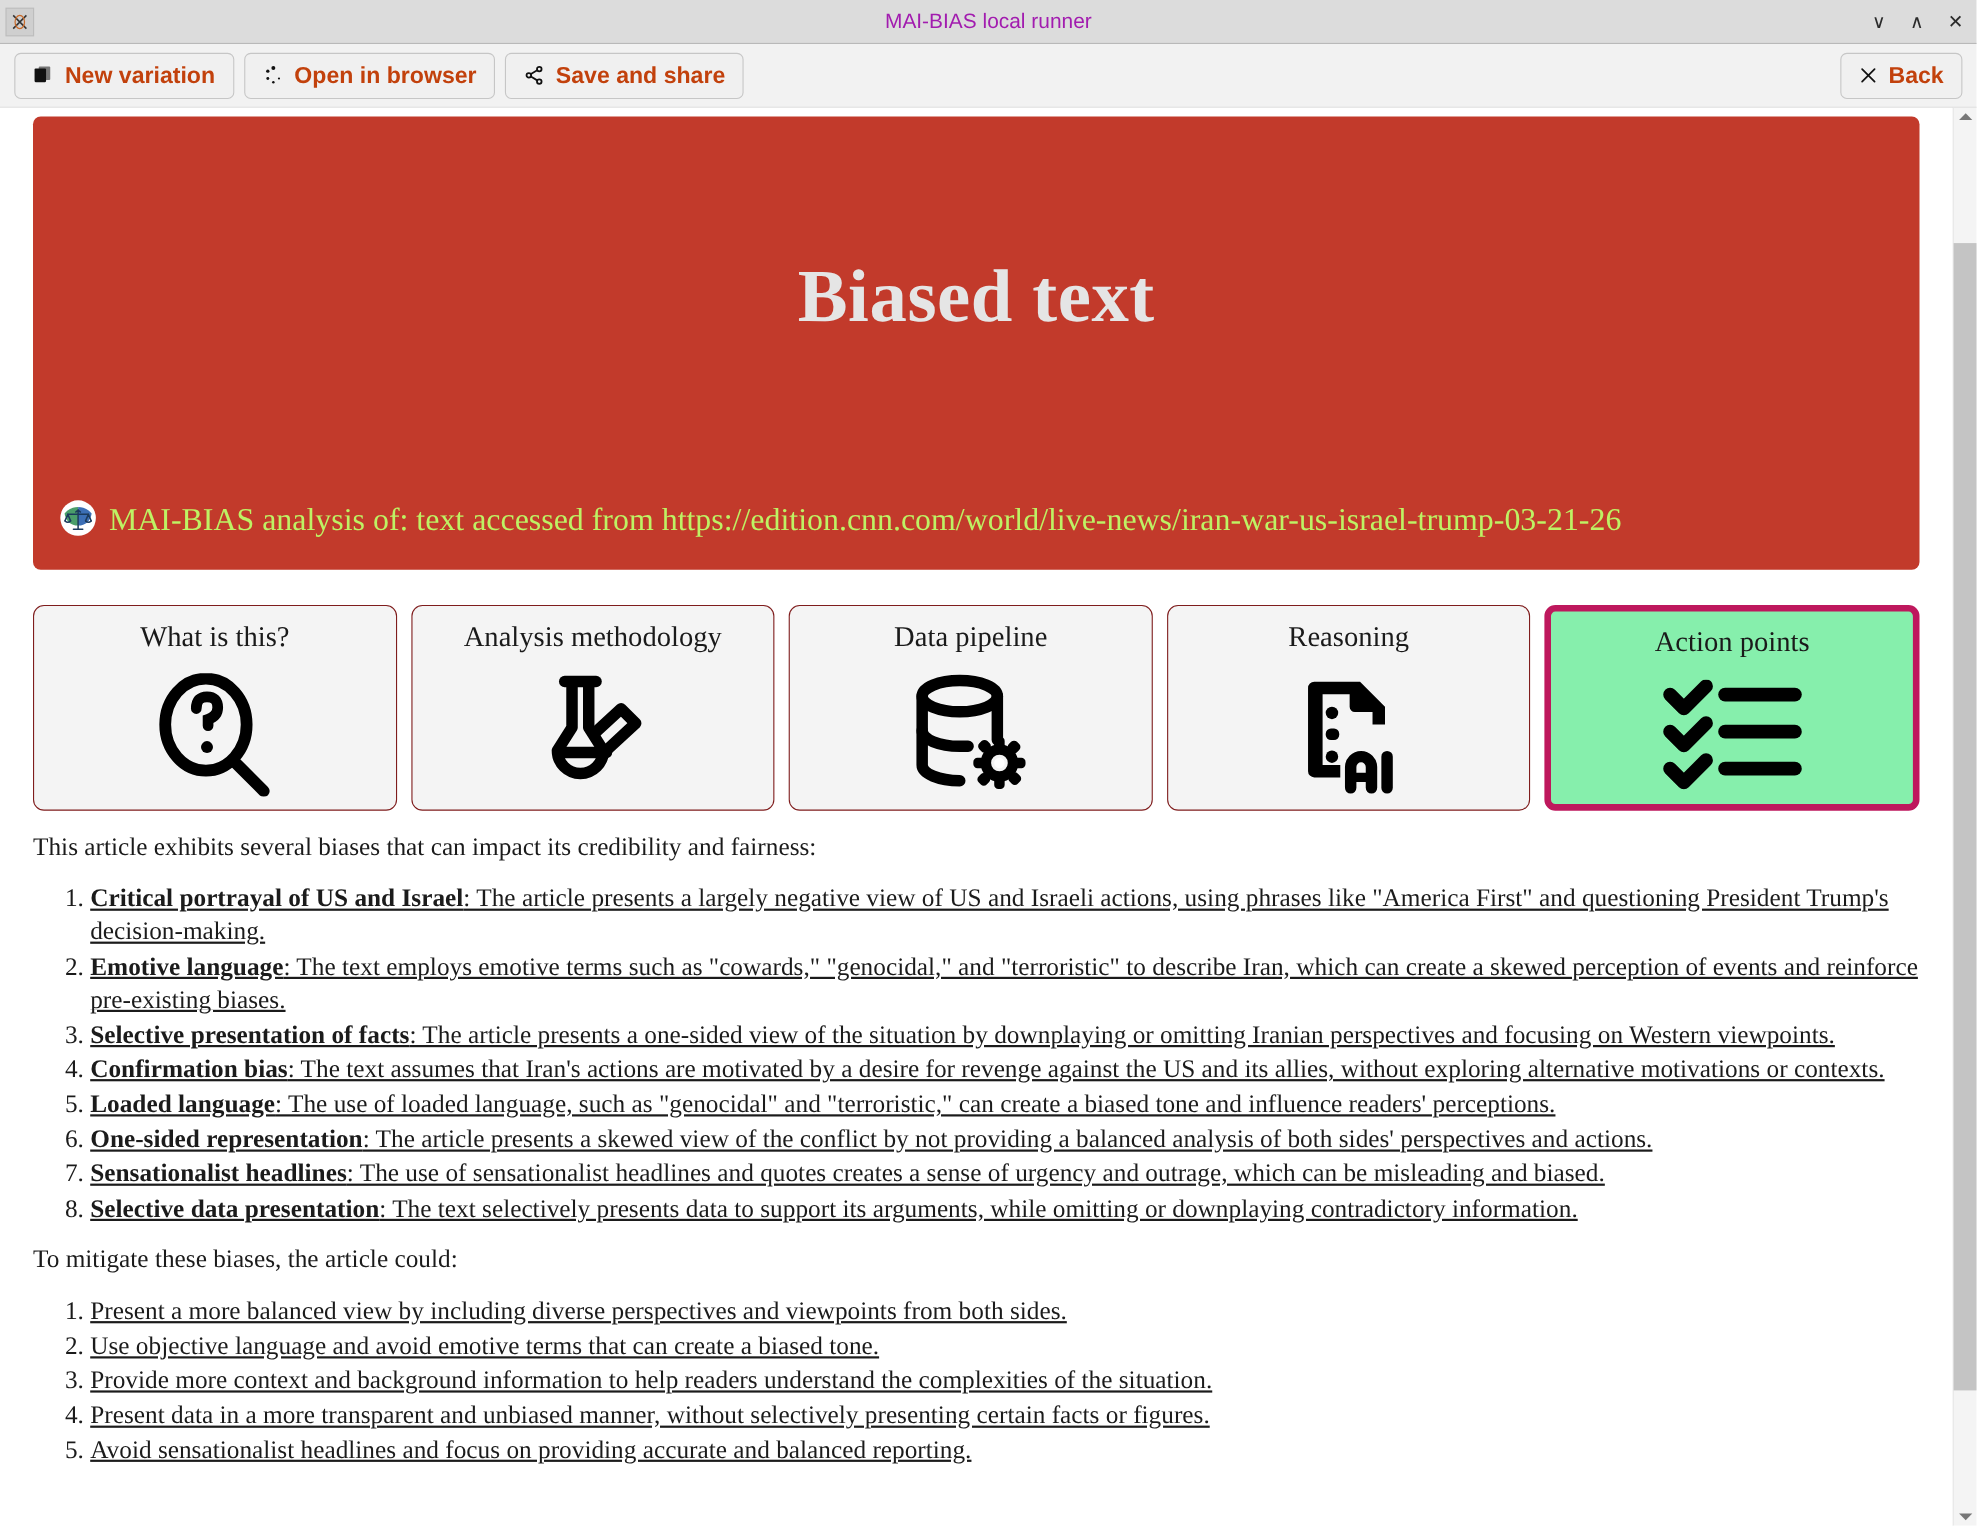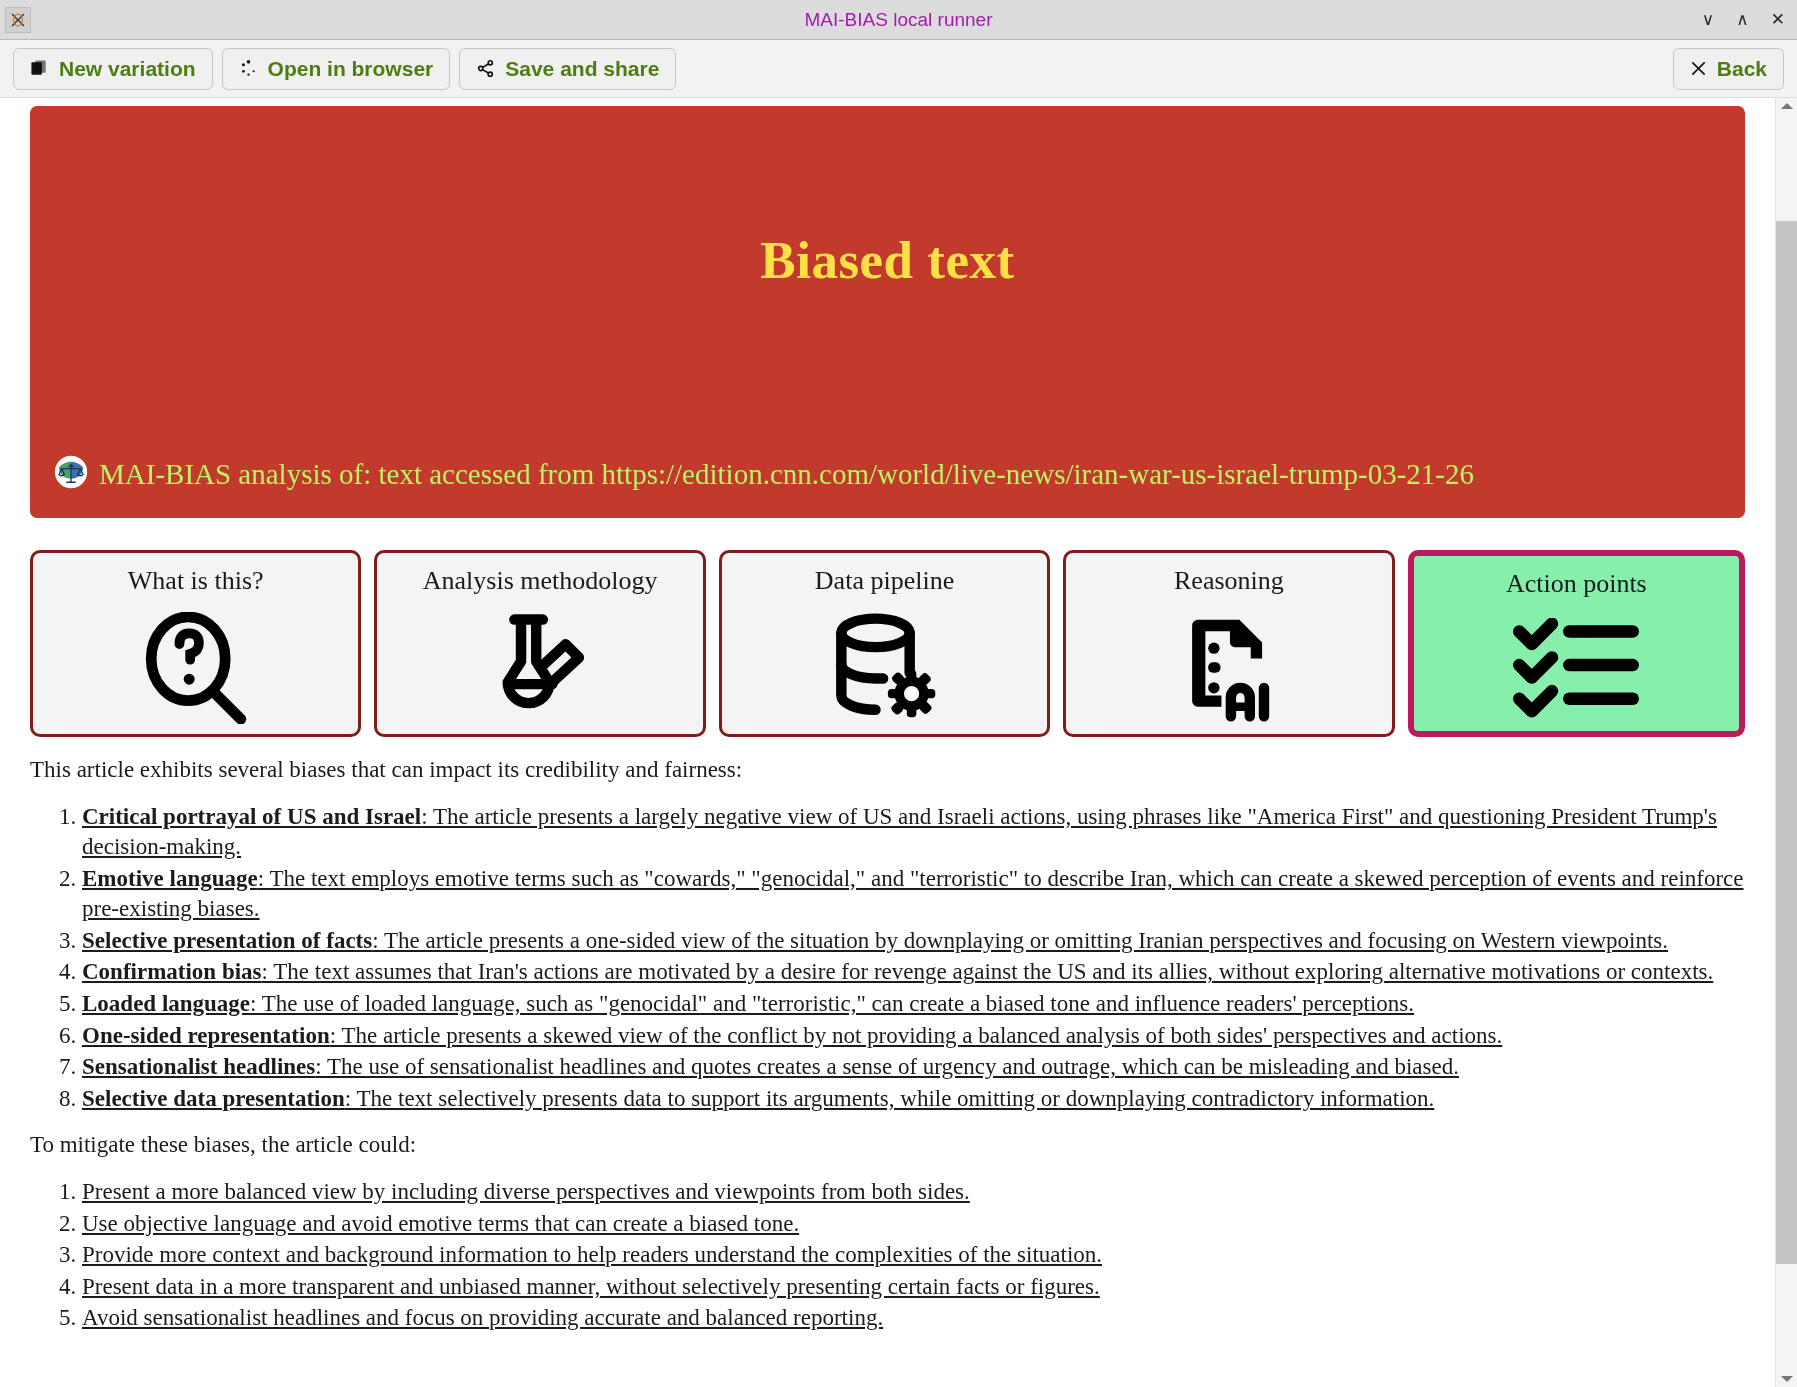--- a/index.html
+++ b/index.html
@@ -79,21 +79,21 @@
     height: 42px;
     background: #f0f0f0;
     border: 1px solid #c6c6c6;
     border-radius: 6px;
     display: inline-flex;
     align-items: center;
     gap: 10px;
     padding: 0 16px;
     font-size: 21px;
     font-weight: bold;
-    color: #4d7c0f;
+    color: #c2410c;
     font-family: "Liberation Sans", sans-serif;
     cursor: pointer;
     white-space: nowrap;
   }
   .tbtn .ic { display: inline-flex; align-items: center; }
   .toolbar-spacer { flex: 1 1 auto; }
 
   
   .content-wrap {
     flex: 1 1 auto;
@@ -147,22 +147,22 @@
     border-radius: 7px;
     height: 412px;
     position: relative;
     padding: 0;
     overflow: hidden;
   }
   .banner-title {
     text-align: center;
     font-family: "Liberation Serif", serif;
     font-weight: bold;
-    font-size: 53px;
-    color: #fde047;
+    font-size: 68px;
+    color: #e5e5e5;
     padding-top: 124px;
     letter-spacing: 0.5px;
   }
   .banner-sub {
     position: absolute;
     left: 24px;
     right: 26px;
     bottom: 18px;
     font-family: "Liberation Serif", serif;
     font-size: 29px;
@@ -179,21 +179,21 @@
 
   
   .cards {
     display: flex;
     gap: 13px;
     margin-top: 32px;
   }
   .card {
     flex: 1 1 0;
     background: #f4f4f4;
-    border: 3px solid #7f1d1d;
+    border: 1px solid #7f1d1d;
     border-radius: 10px;
     height: 187px;
     display: flex;
     flex-direction: column;
     align-items: center;
     padding-top: 13px;
     cursor: pointer;
   }
   .card.selected {
     background: #86efac;

